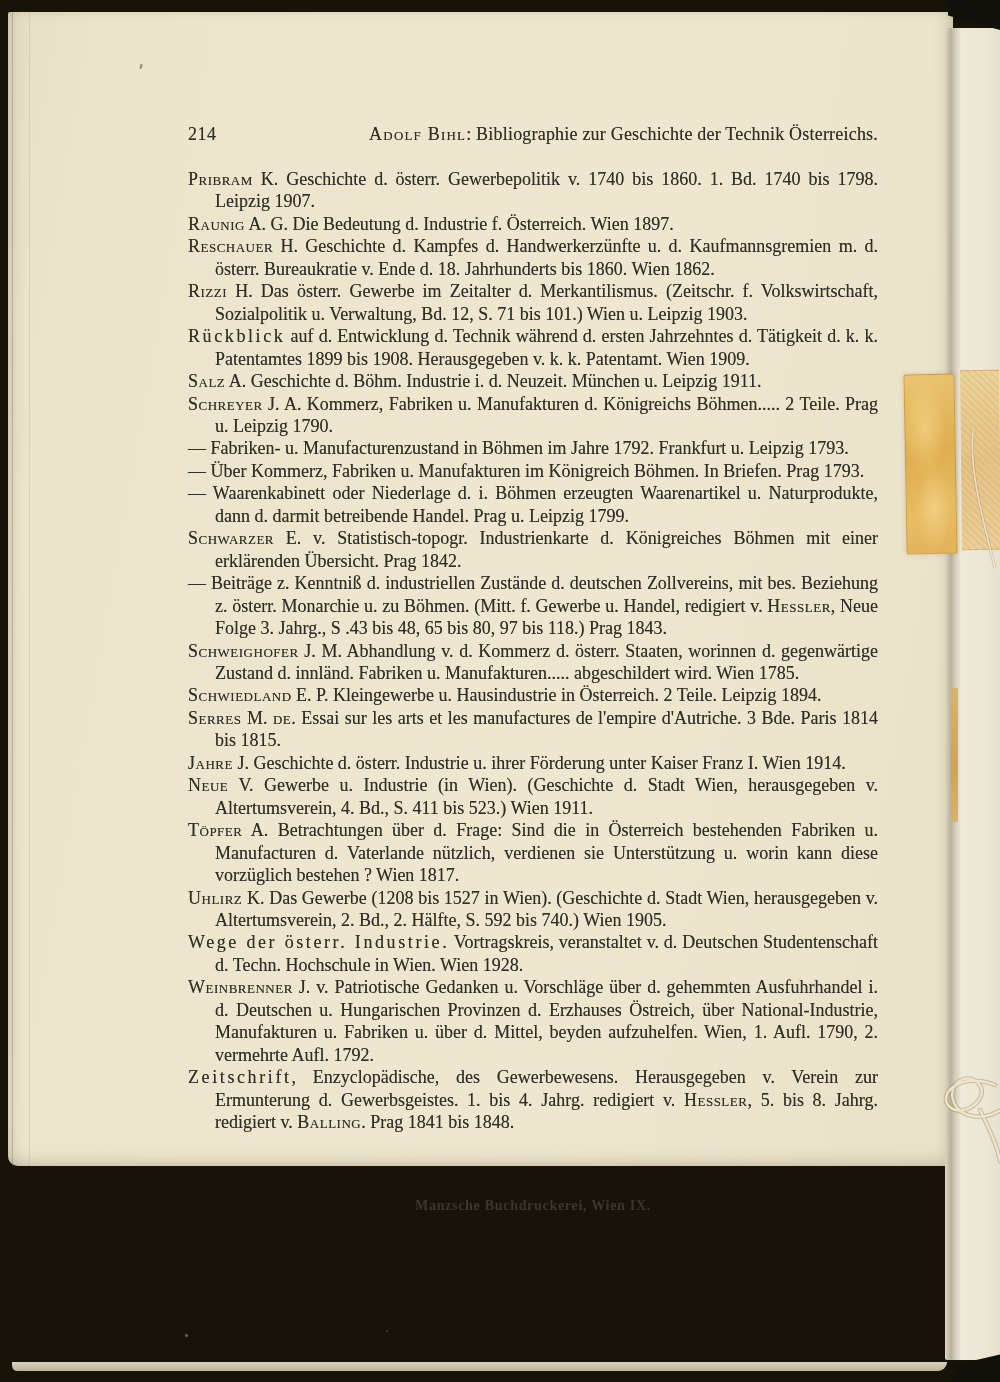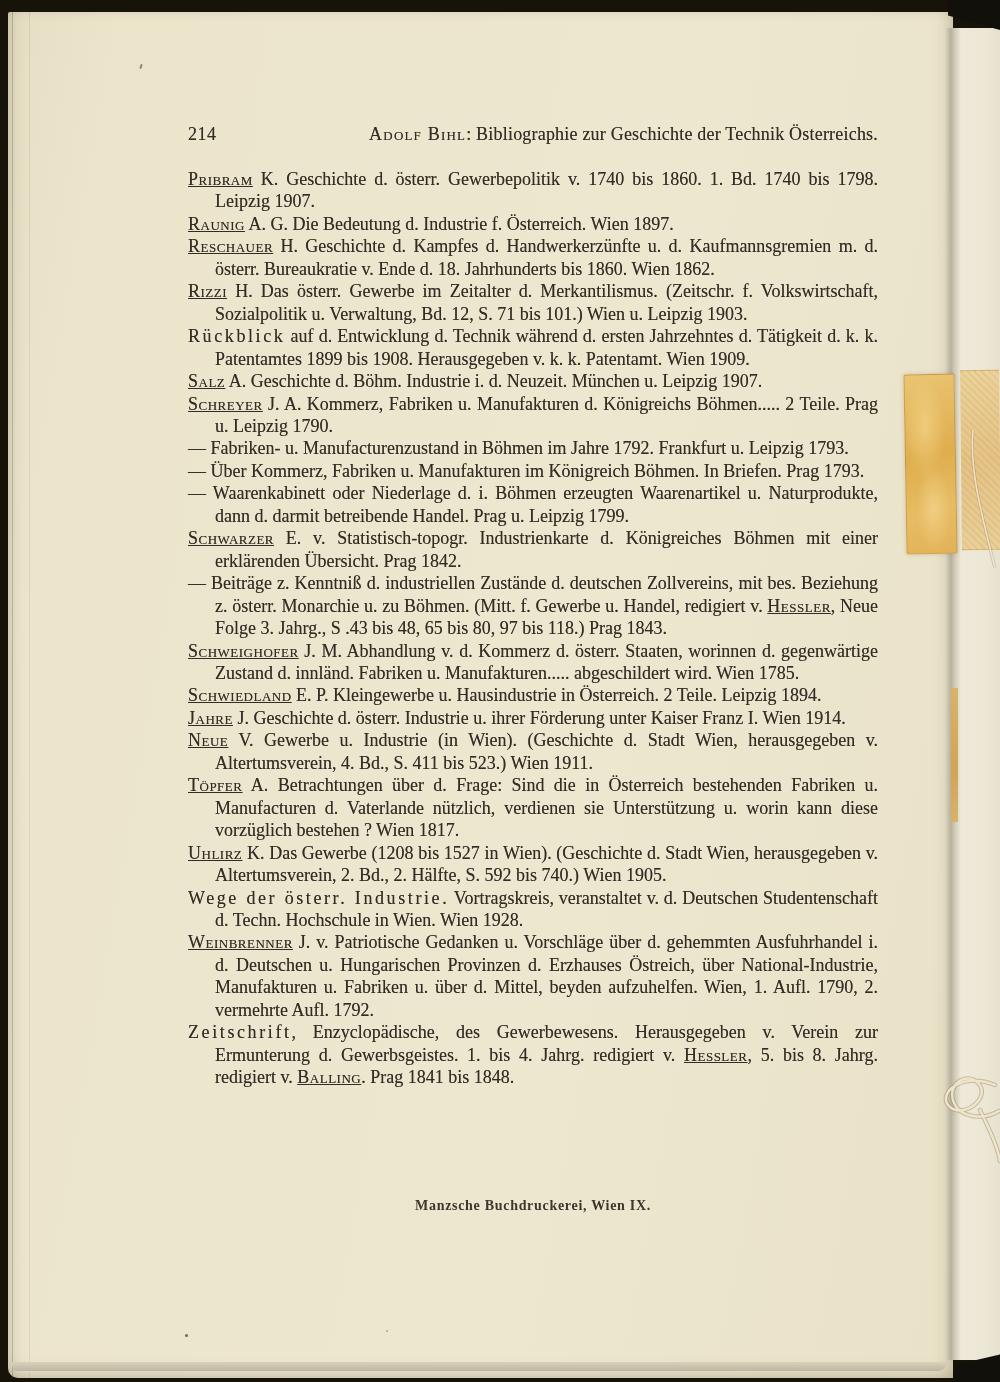--- a/index.html
+++ b/index.html
@@ -1,36 +1,36 @@
 <!DOCTYPE html>
 <html style="--paper: #ece5cc; --ink: #312d25; --scan_background: #171309; --fore_edge: #eee9d9; --tape: #e0b055; --footer_ink: #3c372b;"><head>
 <meta charset="utf-8">
 <style>
   html,body{margin:0;padding:0;background:#0e0b07;}
   .scan{position:relative;width:1000px;height:1382px;background:var(--scan_background,#171309);overflow:hidden;
         font-family:"Liberation Serif", serif;}
   
-  .paper{position:absolute;left:8px;top:12px;width:945px;height:1366px;border-radius:2px 0 0 10px;
+  .paper{position:absolute;left:8px;top:12px;width:945px;height:1154px;border-radius:2px 0 0 10px;
          background:linear-gradient(100deg,#e6dec4 0%,#ece5cc 10%,#ede7d0 60%,#e9e2c8 100%);
          box-shadow:inset -12px 0 16px -8px rgba(105,92,62,.28),
                     inset 10px 0 18px -10px rgba(105,92,62,.30),
                     inset 0 -14px 20px -12px rgba(105,92,62,.22);}
   .crease{position:absolute;top:0;bottom:0;width:1px;background:rgba(110,100,75,.35);}
   .crease.c1{left:4px;}
   .crease.c2{left:21px;opacity:.35;}
   
   .content{position:absolute;left:180px;top:112px;width:690px;color:var(--ink,#312d25);
            text-shadow:0 0 .4px rgba(49,45,37,.55);}
   .header-row{display:flex;align-items:baseline;font-size:18px;line-height:20px;}
   .pagenum{width:72px;letter-spacing:.5px;}
   .running-title{flex:1;text-align:right;letter-spacing:.2px;}
   .sc-header{font-variant:small-caps;letter-spacing:1.2px;}
   .entries{margin-top:24px;font-size:18px;line-height:22.45px;}
   .entry{margin:0;text-align:justify;padding-left:27px;text-indent:-27px;}
-  .sc{font-variant:small-caps;letter-spacing:.5px;text-decoration:underline;}
+  .sc{font-variant:small-caps;letter-spacing:.5px;}
   .sp{letter-spacing:2.6px;}
   .footer{position:absolute;left:180px;width:690px;top:1186px;text-align:center;font-size:14px;
           font-weight:bold;letter-spacing:.7px;color:var(--footer_ink,#3c372b);}
   
   .fore-edge{position:absolute;left:945px;top:28px;width:55px;height:1332px;border-radius:0 0 6px 2px;
              background:linear-gradient(90deg,#ddd6c2 0px,#b8b09b 6px,#cdc6b2 9px,#eee9d9 16px,#ece6d5 40px,#e7e1cf 100%);}
   .black-tr{position:absolute;left:948px;top:0;width:52px;height:30px;background:#12100a;
             clip-path:polygon(0 0,100% 0,100% 100%,0 52%);}
   .black-br{position:absolute;left:952px;top:1352px;width:48px;height:30px;background:#12100a;
             clip-path:polygon(0 100%,8% 45%,55% 25%,100% 8%,100% 100%);}
@@ -69,29 +69,30 @@
       <div class="header-row">
         <span class="pagenum">214</span>
         <span class="running-title"><span class="sc-header">Adolf Bihl</span><span>: Bibliographie zur Geschichte der Technik Österreichs.</span></span>
       </div>
       <div class="entries">
           <p class="entry"><span class="sc">Pribram</span><span class="n"> K.  Geschichte d. österr. Gewerbepolitik v. 1740 bis 1860.  1. Bd.  1740 bis 1798.  Leipzig 1907.</span></p>
           <p class="entry"><span class="sc">Raunig</span><span class="n"> A. G.  Die Bedeutung d. Industrie f. Österreich.  Wien 1897.</span></p>
           <p class="entry"><span class="sc">Reschauer</span><span class="n"> H.  Geschichte d. Kampfes d. Handwerkerzünfte u. d. Kaufmannsgremien m. d. österr. Bureaukratie v. Ende d. 18. Jahrhunderts bis 1860.  Wien 1862.</span></p>
           <p class="entry"><span class="sc">Rizzi</span><span class="n"> H.  Das österr. Gewerbe im Zeitalter d. Merkantilismus. (Zeitschr. f. Volkswirtschaft, Sozialpolitik u. Verwaltung, Bd. 12, S. 71 bis 101.) Wien u. Leipzig 1903.</span></p>
           <p class="entry"><span class="sp">Rückblick</span><span class="n"> auf d. Entwicklung d. Technik während d. ersten Jahrzehntes d. Tätigkeit d. k. k. Patentamtes 1899 bis 1908.  Herausgegeben v. k. k. Patentamt.  Wien 1909.</span></p>
-          <p class="entry"><span class="sc">Salz</span><span class="n"> A.  Geschichte d. Böhm. Industrie i. d. Neuzeit.  München u. Leipzig 1907.</span></p>
+          <p class="entry"><span class="sc">Salz</span><span class="n"> A.  Geschichte d. Böhm. Industrie i. d. Neuzeit.  München u. Leipzig 1911.</span></p>
           <p class="entry"><span class="sc">Schreyer</span><span class="n"> J. A.  Kommerz, Fabriken u. Manufakturen d. Königreichs Böhmen..... 2 Teile.  Prag u. Leipzig 1790.</span></p>
           <p class="entry"><span class="n">— Fabriken- u. Manufacturenzustand in Böhmen im Jahre 1792.  Frankfurt u. Leipzig 1793.</span></p>
           <p class="entry"><span class="n">— Über Kommerz, Fabriken u. Manufakturen im Königreich Böhmen.  In Briefen. Prag 1793.</span></p>
           <p class="entry"><span class="n">— Waarenkabinett oder Niederlage d. i. Böhmen erzeugten Waarenartikel u. Naturprodukte, dann d. darmit betreibende Handel.  Prag u. Leipzig 1799.</span></p>
           <p class="entry"><span class="sc">Schwarzer</span><span class="n"> E. v.  Statistisch-topogr. Industrienkarte d. Königreiches Böhmen mit einer erklärenden Übersicht.  Prag 1842.</span></p>
           <p class="entry"><span class="n">— Beiträge z. Kenntniß d. industriellen Zustände d. deutschen Zollvereins, mit bes. Beziehung z. österr. Monarchie u. zu Böhmen. (Mitt. f. Gewerbe u. Handel, redigiert v. </span><span class="sc">Hessler</span><span class="n">, Neue Folge 3. Jahrg., S .43 bis 48, 65 bis 80, 97 bis 118.) Prag 1843.</span></p>
           <p class="entry"><span class="sc">Schweighofer</span><span class="n"> J. M.  Abhandlung v. d. Kommerz d. österr. Staaten, worinnen d. gegenwärtige Zustand d. innländ. Fabriken u. Manufakturen..... abgeschildert wird. Wien 1785.</span></p>
           <p class="entry"><span class="sc">Schwiedland</span><span class="n"> E. P.  Kleingewerbe u. Hausindustrie in Österreich.  2 Teile.  Leipzig 1894.</span></p>
+          <p class="entry"><span class="sc">Serres</span><span class="n"> M. </span><span class="sc">de</span><span class="n">.  Essai sur les arts et les manufactures de l'empire d'Autriche.  3 Bde. Paris 1814 bis 1815.</span></p>
           <p class="entry"><span class="sc">Jahre</span><span class="n"> J.  Geschichte d. österr. Industrie u. ihrer Förderung unter Kaiser Franz I. Wien 1914.</span></p>
           <p class="entry"><span class="sc">Neue</span><span class="n"> V.  Gewerbe u. Industrie (in Wien).  (Geschichte d. Stadt Wien, herausgegeben v. Altertumsverein, 4. Bd., S. 411 bis 523.) Wien 1911.</span></p>
           <p class="entry"><span class="sc">Töpfer</span><span class="n"> A.  Betrachtungen über d. Frage: Sind die in Österreich bestehenden Fabriken u. Manufacturen d. Vaterlande nützlich, verdienen sie Unterstützung u. worin kann diese vorzüglich bestehen ?  Wien 1817.</span></p>
           <p class="entry"><span class="sc">Uhlirz</span><span class="n"> K.  Das Gewerbe (1208 bis 1527 in Wien).  (Geschichte d. Stadt Wien, herausgegeben v. Altertumsverein, 2. Bd., 2. Hälfte, S. 592 bis 740.) Wien 1905.</span></p>
           <p class="entry"><span class="sp">Wege der österr. Industrie.</span><span class="n"> Vortragskreis, veranstaltet v. d. Deutschen Studentenschaft d. Techn. Hochschule in Wien.  Wien 1928.</span></p>
           <p class="entry"><span class="sc">Weinbrenner</span><span class="n"> J. v.  Patriotische Gedanken u. Vorschläge über d. gehemmten Ausfuhrhandel i. d. Deutschen u. Hungarischen Provinzen d. Erzhauses Östreich, über National-Industrie, Manufakturen u. Fabriken u. über d. Mittel, beyden aufzuhelfen. Wien, 1. Aufl. 1790, 2. vermehrte Aufl. 1792.</span></p>
           <p class="entry"><span class="sp">Zeitschrift</span><span class="n">, Enzyclopädische, des Gewerbewesens.  Herausgegeben v. Verein zur Ermunterung d. Gewerbsgeistes.  1. bis 4. Jahrg. redigiert v. </span><span class="sc">Hessler</span><span class="n">, 5. bis 8. Jahrg. redigiert v. </span><span class="sc">Balling</span><span class="n">.  Prag 1841 bis 1848.</span></p>
         </div>
     </div>
 

